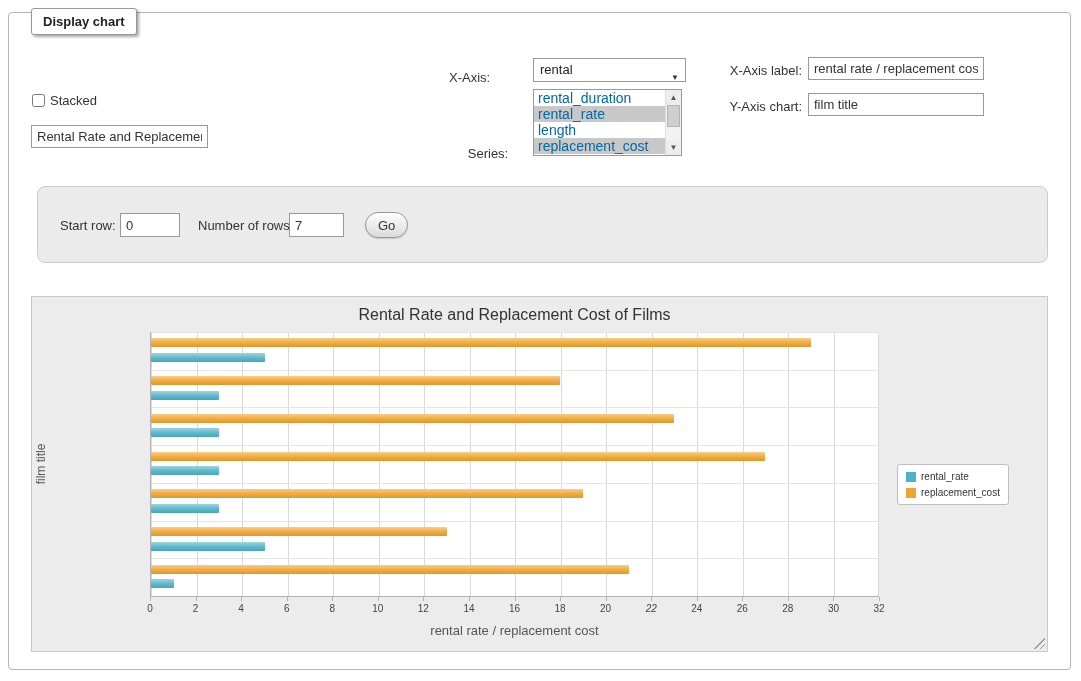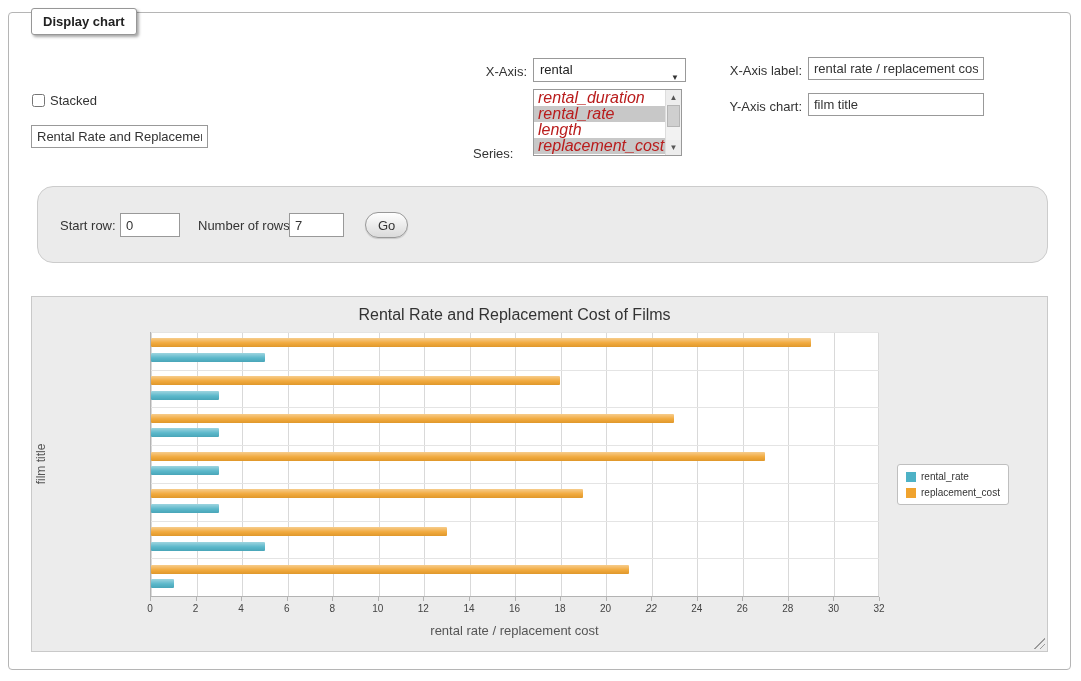--- a/index.html
+++ b/index.html
@@ -6,36 +6,36 @@
   body{font-family:"Liberation Sans",sans-serif;background:#fff;}
   .page{position:relative;width:1081px;height:681px;background:#fff;overflow:hidden;}
   .fieldset{position:absolute;left:8px;top:12px;width:1063px;height:658px;border:1px solid #b5b5b5;border-radius:4px;background:#fff;}
   .legend-tab{position:absolute;left:22px;top:-5px;background:#fff;border:1px solid #979797;border-radius:3px;padding:5px 11px;font-size:13px;font-weight:bold;color:#222;box-shadow:2px 2px 3px rgba(0,0,0,.35);}
   .radio-row{position:absolute;left:24px;top:48px;display:flex;gap:11px;font-size:13px;color:#333;align-items:center;}
   .radio-row label{display:flex;align-items:center;gap:3px;cursor:pointer;}
   .stacked-row{position:absolute;left:23px;top:80px;display:flex;gap:5px;font-size:13px;color:#333;align-items:center;cursor:pointer;}
   input[type=text]{border:1px solid #999;font-size:13px;font-family:inherit;padding:2px 5px;color:#333;background:#fff;}
   .title-input{position:absolute;left:22px;top:112px;width:177px;height:23px;}
   .lbl{position:absolute;font-size:13px;color:#333;}
-  #xaxis-lbl{left:440px;top:51px;width:78px;text-align:right;}
+  #xaxis-lbl{left:440px;top:57px;width:78px;text-align:left;}
   .select{position:absolute;left:524px;top:45px;width:153px;height:24px;border:1px solid #999;background:#fff;font-size:13px;color:#222;line-height:22px;padding-left:6px;cursor:default;}
   .select .caret{position:absolute;right:6px;top:8px;font-size:8px;color:#333;}
-  #series-lbl{left:464px;top:133px;width:78px;text-align:left;}
+  #series-lbl{left:440px;top:133px;width:78px;text-align:center;}
   .listbox{position:absolute;left:524px;top:76px;width:149px;height:67px;border:1px solid #999;background:#fff;overflow:hidden;}
-  .opt{height:16px;line-height:16px;font-size:16px;padding-left:4px;color:#b91c1c;white-space:nowrap;font-style:italic;}
+  .opt{height:16px;line-height:16px;font-size:14px;padding-left:4px;color:#0369a1;white-space:nowrap;}
   .opt.sel{background:#c8c8c8;}
   .scrollbar{position:absolute;top:0;right:0;width:16px;height:100%;background:#f2f2f2;border-left:1px solid #ddd;}
   .sb-btn{height:15px;text-align:center;font-size:8px;line-height:15px;color:#555;background:#ededed;}
   .sb-down{position:absolute;bottom:0;width:100%;}
   .sb-thumb{position:absolute;top:15px;left:1px;width:13px;height:22px;background:#cfcfcf;border:1px solid #b5b5b5;}
   #xlabel-lbl{left:688px;top:50px;width:105px;text-align:right;}
   .xlabel-input{position:absolute;left:799px;top:44px;width:176px;height:23px;}
   #ylabel-lbl{left:688px;top:86px;width:105px;text-align:right;}
   .ylabel-input{position:absolute;left:799px;top:80px;width:176px;height:23px;}
-  .rows-fieldset{position:absolute;left:28px;top:173px;width:1011px;height:77px;background:#ebebeb;border:1px solid #ccc;border-radius:16px;}
+  .rows-fieldset{position:absolute;left:28px;top:173px;width:1011px;height:77px;background:#ebebeb;border:1px solid #ccc;border-radius:8px;}
   #startrow-lbl{left:22px;top:31px;}
   .startrow-input{position:absolute;left:82px;top:26px;width:60px;height:24px;}
   #numrows-lbl{left:160px;top:31px;}
   .numrows-input{position:absolute;left:251px;top:26px;width:55px;height:24px;}
   .go-btn{position:absolute;left:327px;top:25px;height:26px;padding:0 12px;border:1px solid #989898;border-radius:13px;background:linear-gradient(#fefefe,#dadada);font-size:13px;color:#333;font-family:inherit;box-shadow:0 1px 1px rgba(0,0,0,.15);cursor:pointer;}
   .chart-panel{position:absolute;left:22px;top:283px;width:1017px;height:356px;background:#ececec;border:1px solid #c9c9c9;}
   .chart-title{position:absolute;left:118px;top:9px;width:729px;text-align:center;font-size:16px;color:#333;}
   .plot{position:absolute;left:118px;top:35px;width:729px;height:265px;background:#fff;border-left:1px solid #b3b3b3;border-bottom:1px solid #b3b3b3;}
   .gridwrap{position:absolute;inset:0;overflow:hidden;}
   .vline{position:absolute;top:0;bottom:0;width:1px;background:#d9d9d9;}

